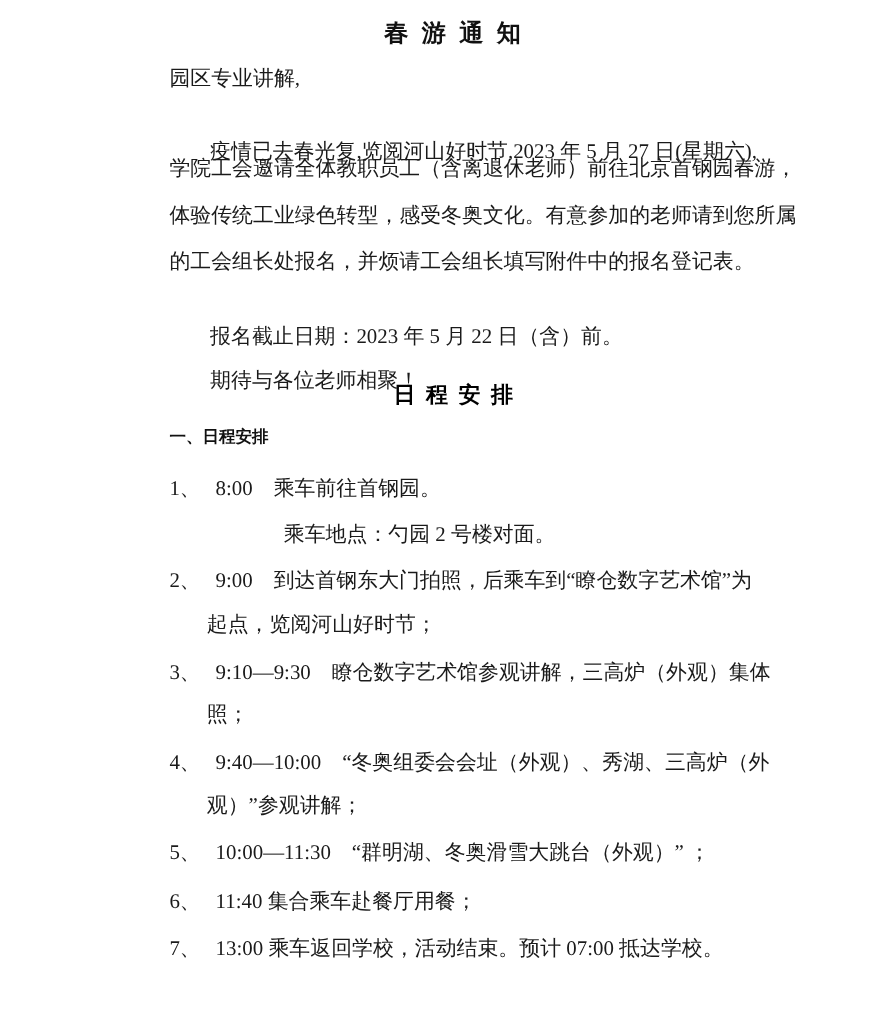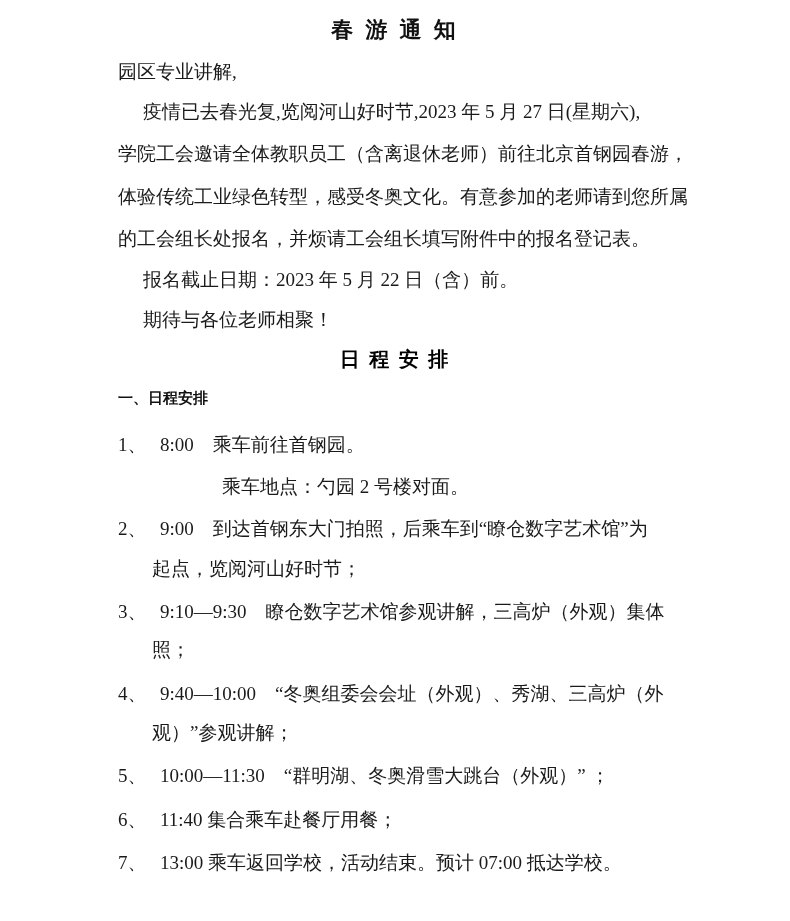--- a/index.html
+++ b/index.html
@@ -12,20 +12,21 @@
     overflow: hidden;
     font-family: "Liberation Serif", "DejaVu Serif", serif;
   }
   .line {
     position: absolute;
     white-space: pre;
     font-family: "Liberation Serif", "DejaVu Serif", serif;
     font-size: 19px;
     line-height: 1.25;
     color: #1a1a1a;
+    padding-left: 36px;
   }
   .title {
     left: 0; right: 0;
     text-align: center;
     font-family: "Liberation Sans", "DejaVu Sans", sans-serif;
     font-weight: bold;
     font-size: 22px;
     letter-spacing: 3px;
     color: #111111;
   }
@@ -38,21 +39,21 @@
     letter-spacing: 2px;
     color: #000000;
   }
   .section-heading {
     font-family: "Liberation Sans", "DejaVu Sans", sans-serif;
     font-weight: bold;
     font-size: 15px;
     color: #111111;
   }
   .m-left   { left: 118px; }  
-  .indent   { left: 143px; }  
+  .indent   { left: 155px; margin-top: 27px; }  
   .num      { left: 118px; }  
   .item-txt { left: 160px; }  
   .cont     { left: 152px; }  
   .boarding { left: 222px; }  
 </style>
 </head>
 <body>
 
 <div class="doc">
 

